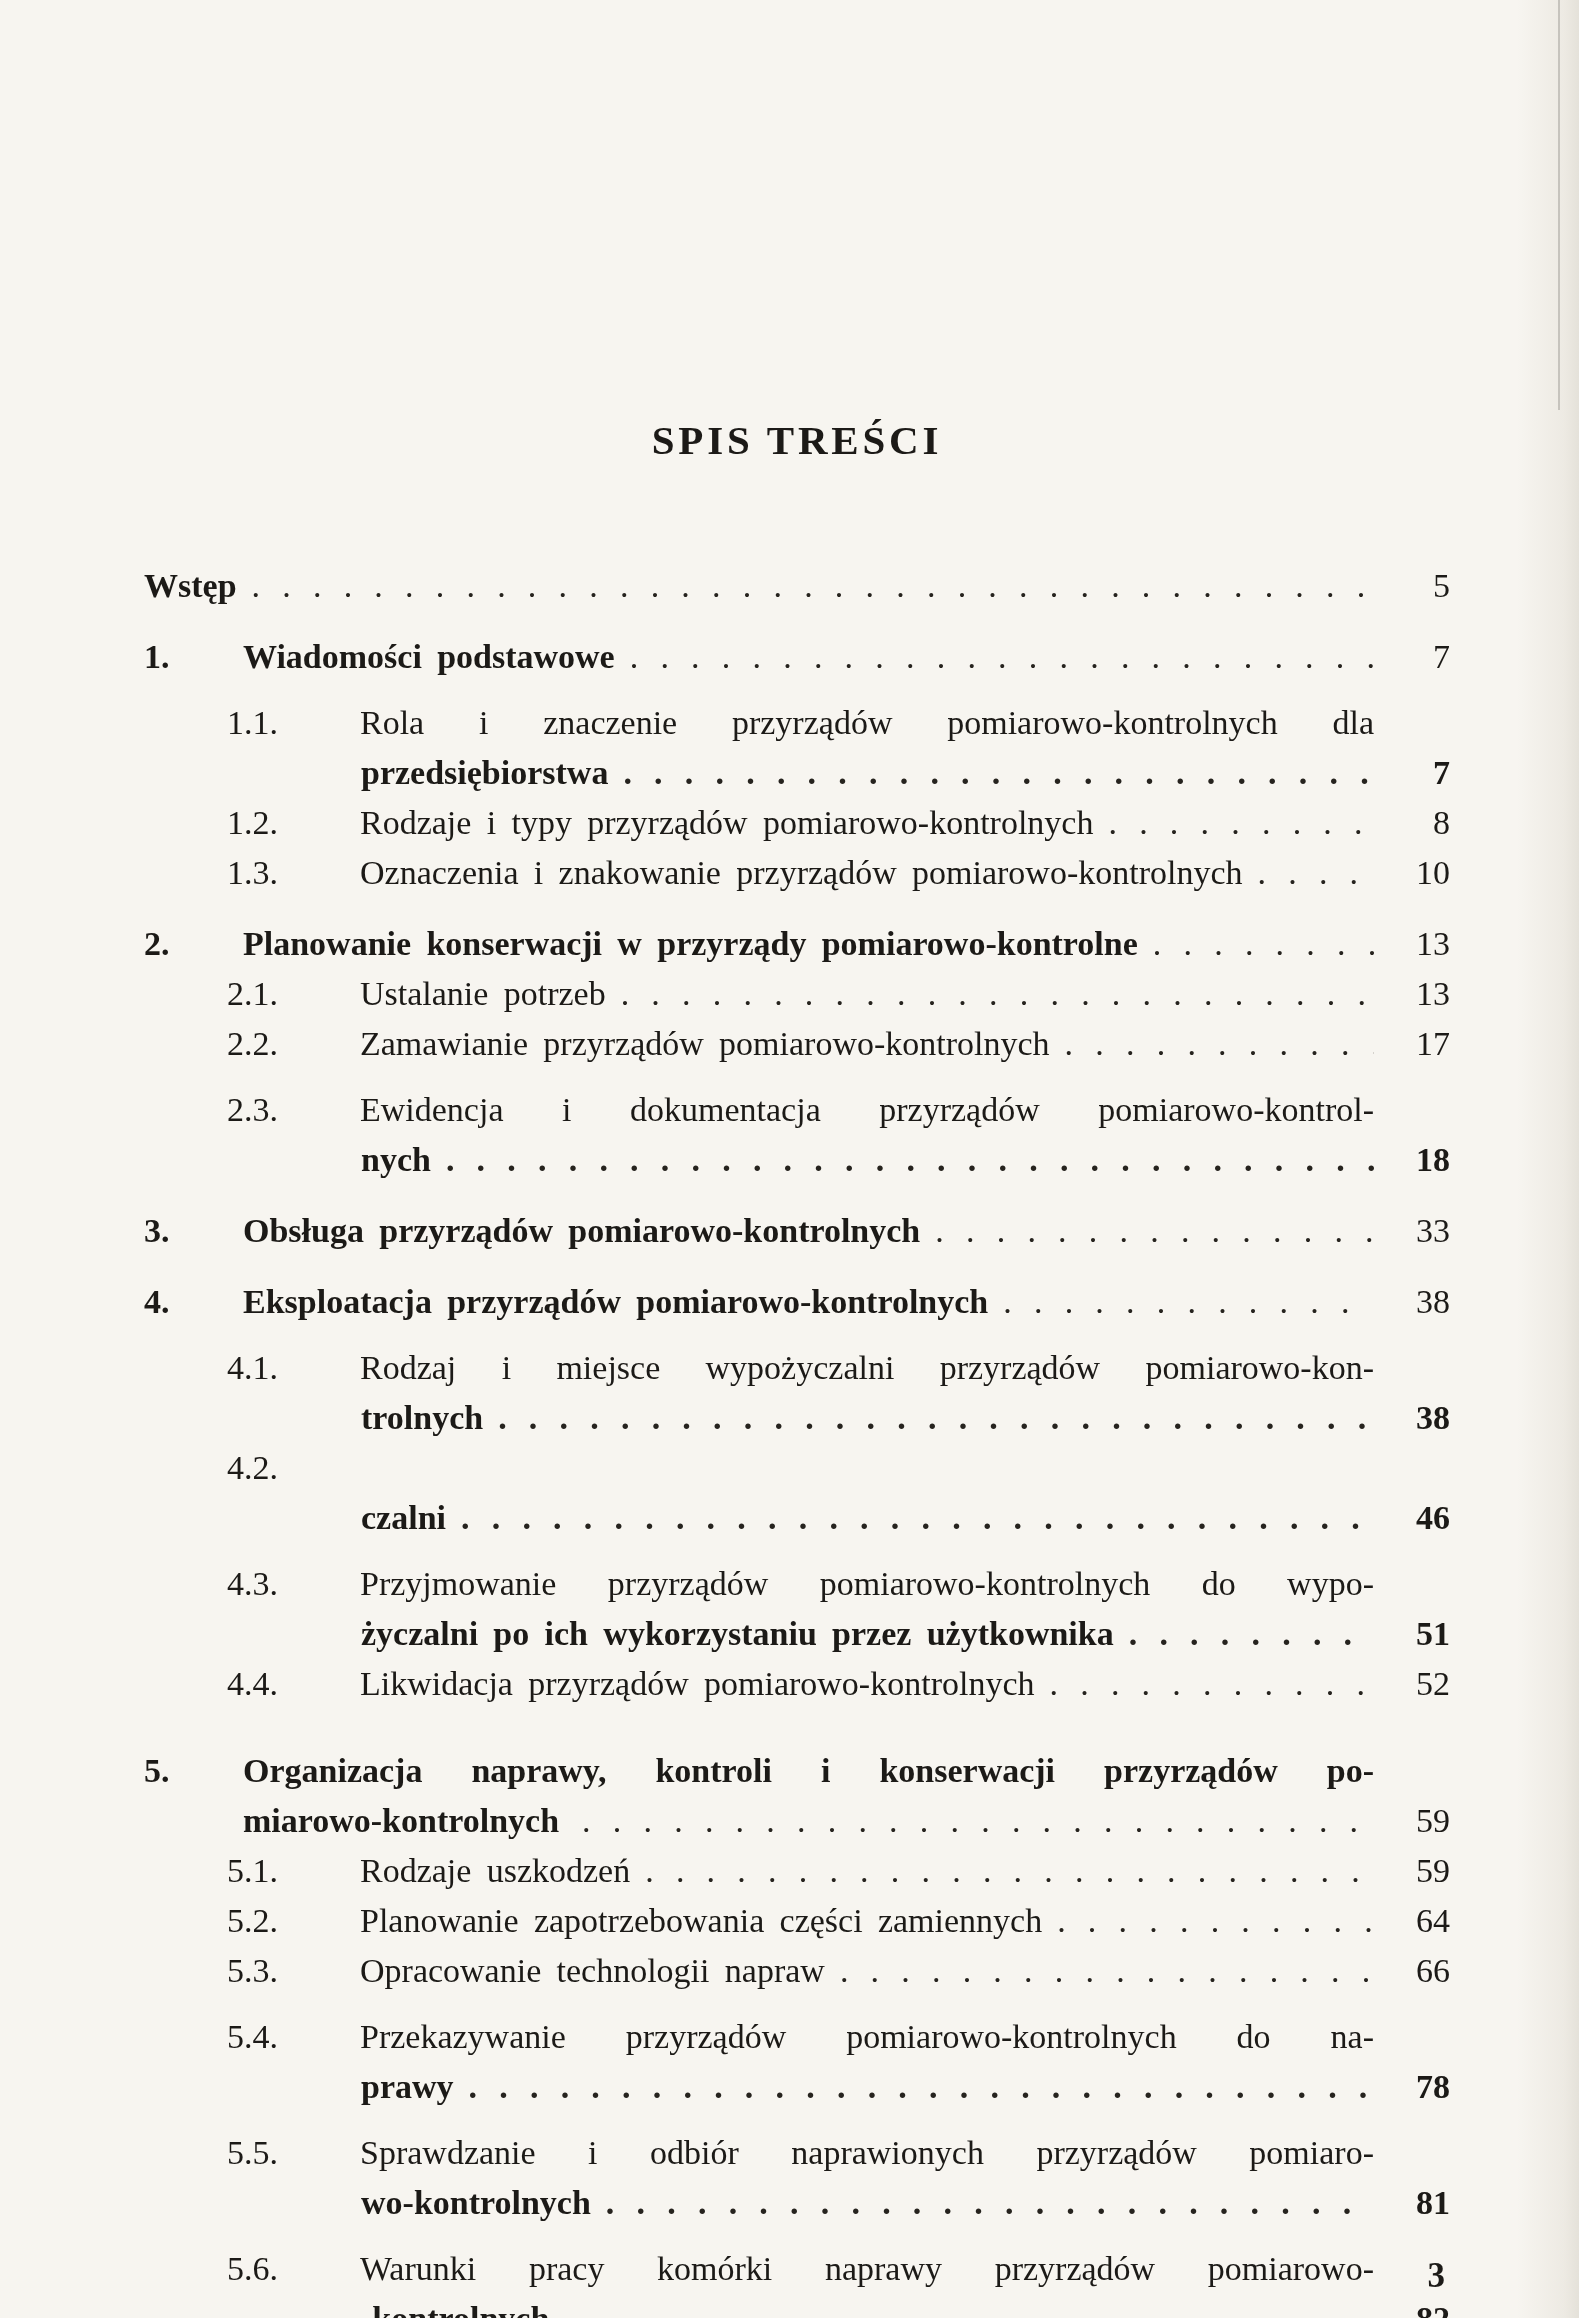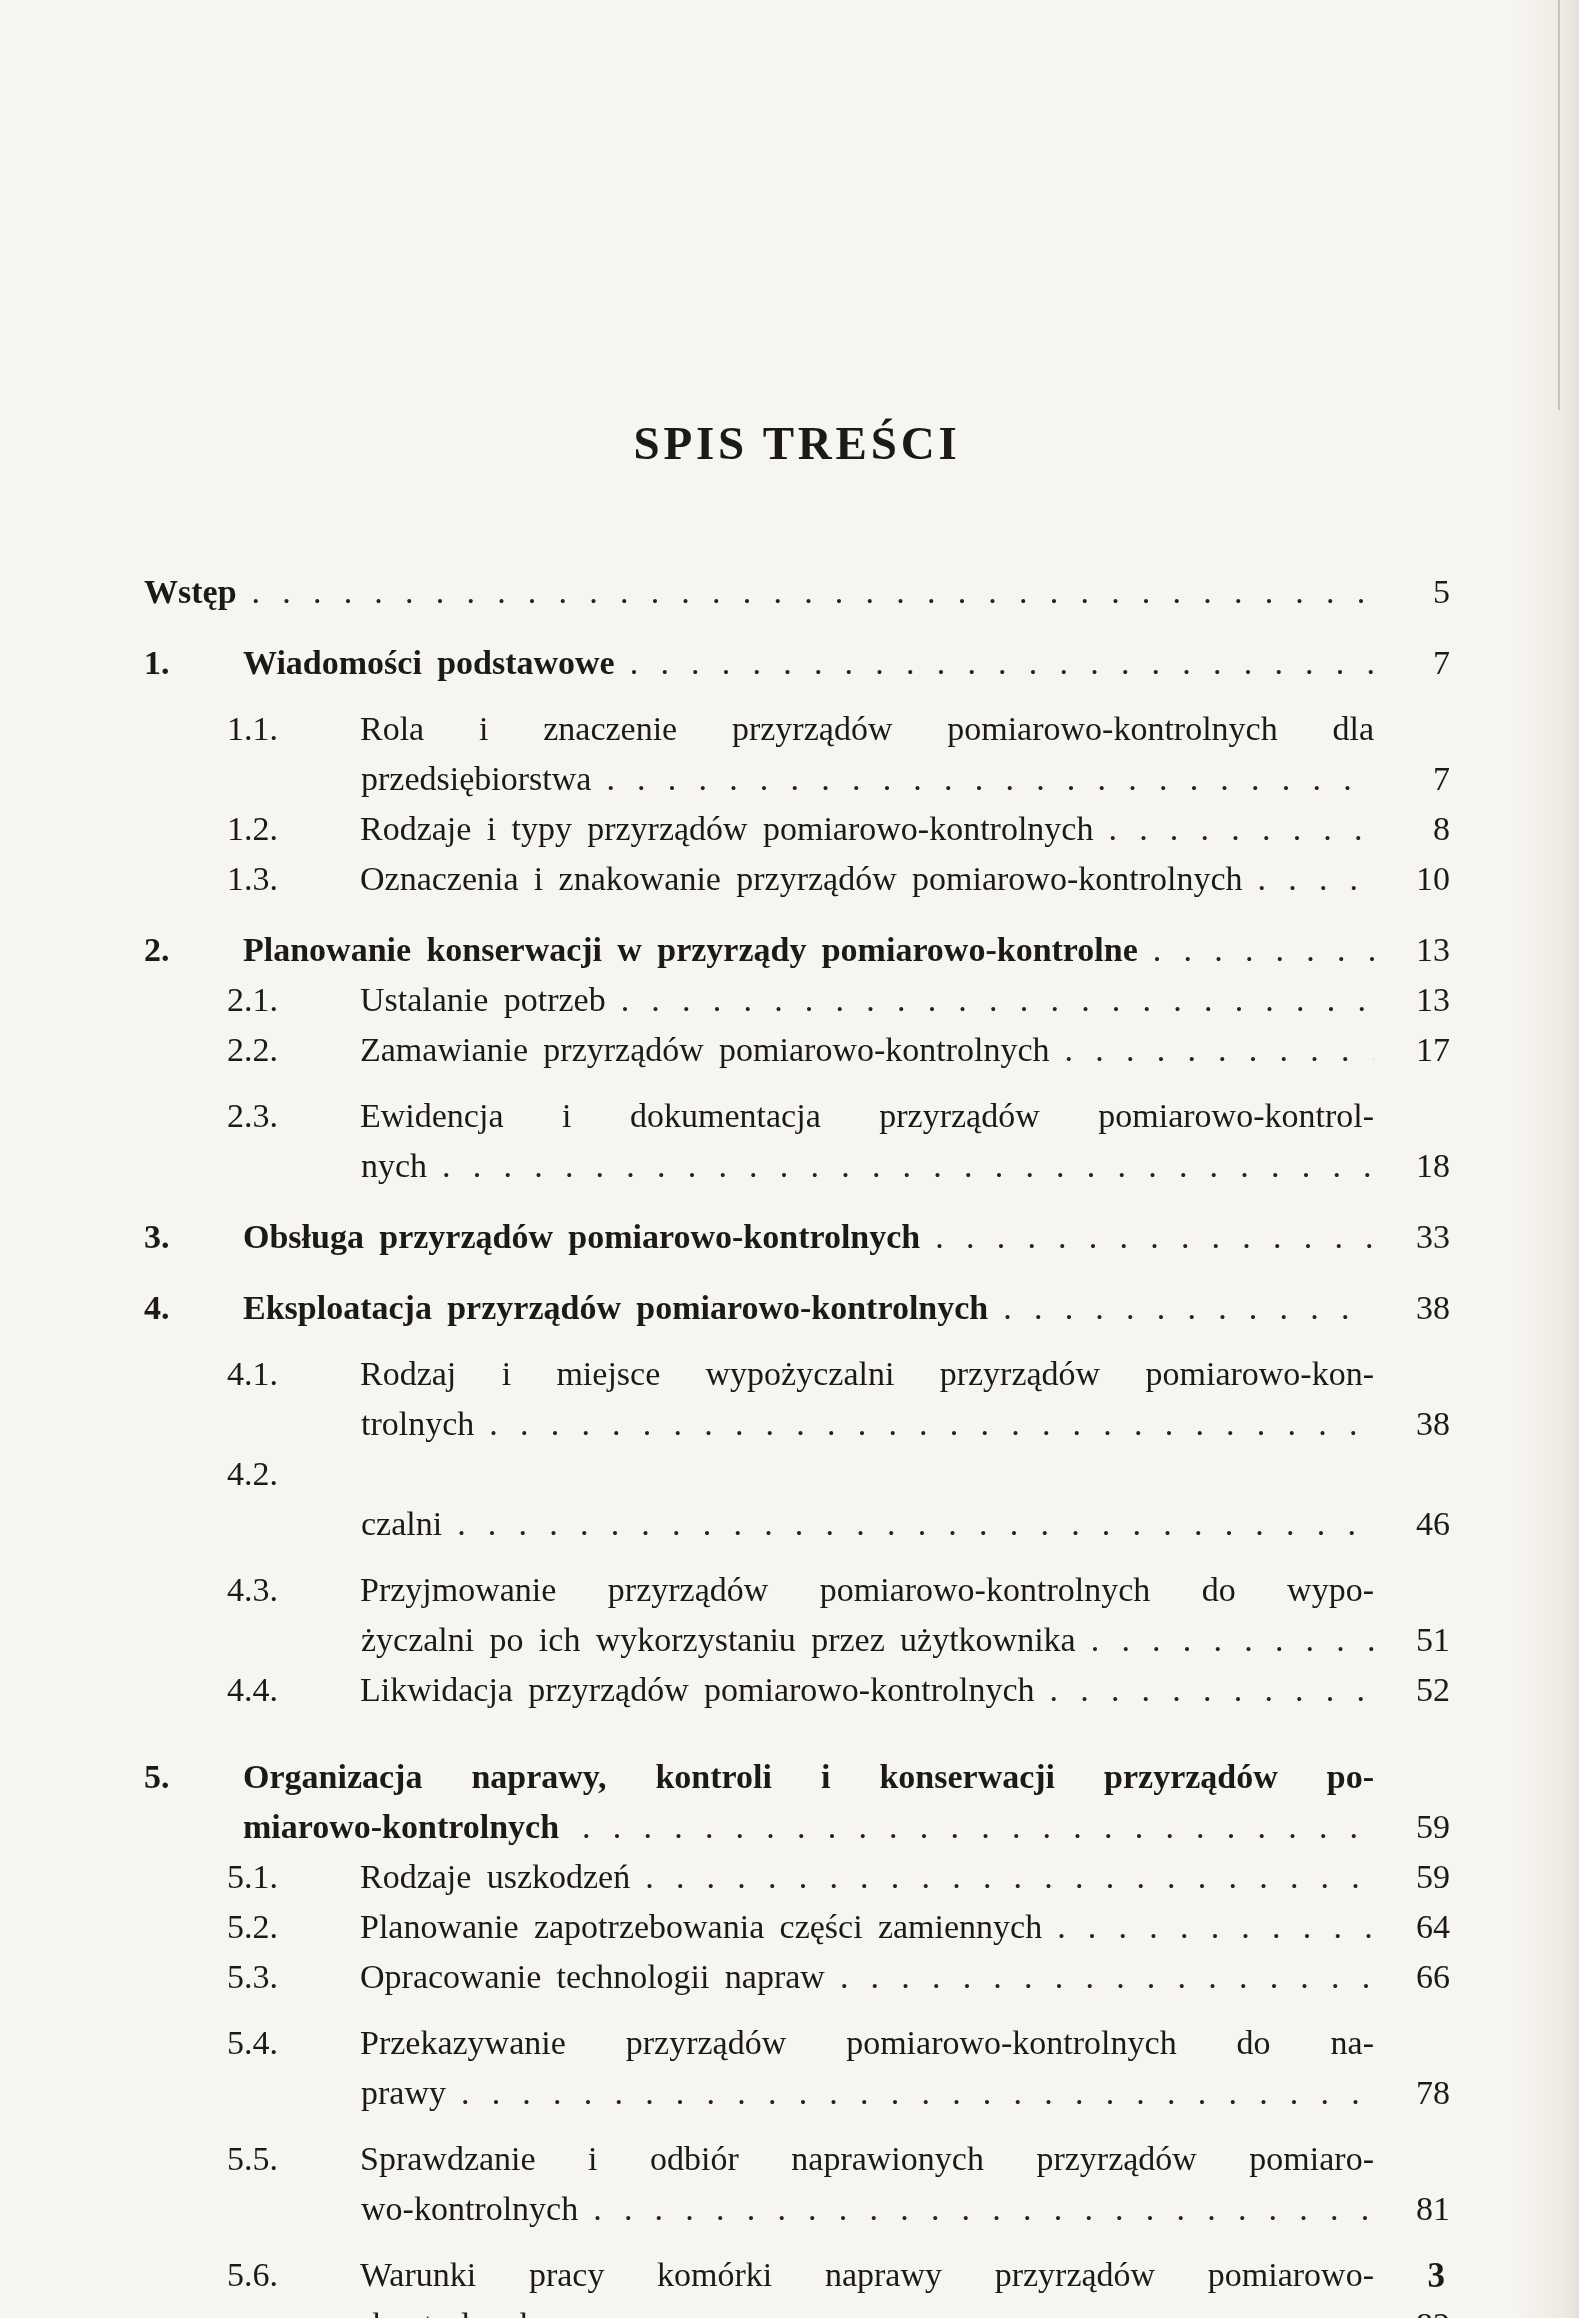--- a/index.html
+++ b/index.html
@@ -28,36 +28,36 @@
   }
   .content {
     position: absolute;
     left: 144px;
     top: 416px;
     width: 1306px;
   }
   .title {
     text-align: center;
     font-weight: bold;
-    font-size: 47px;
+    font-size: 41px;
     letter-spacing: 3.8px;
     margin: 0 0 97px 0;
   }
   .row {
     display: flex;
     align-items: baseline;
     font-size: 34px;
     line-height: 50px;
   }
   .gap { margin-top: 21px; }
   .num { flex: none; }
   .root > .num { width: 99px; }
   .sub { padding-left: 83px; }
   .sub > .num { width: 133px; }
-  .cont { padding-left: 217px; }
+  .cont { padding-left: 217px; font-weight: bold; }
   .cont5 { padding-left: 99px; gap: 8px; }
   .txt { word-spacing: 0.2em; }
   .fill {
     flex: 1;
     min-width: 0;
     margin-right: 76px;
     text-align: justify;
     text-align-last: justify;
     margin-top: 16px;
   }

